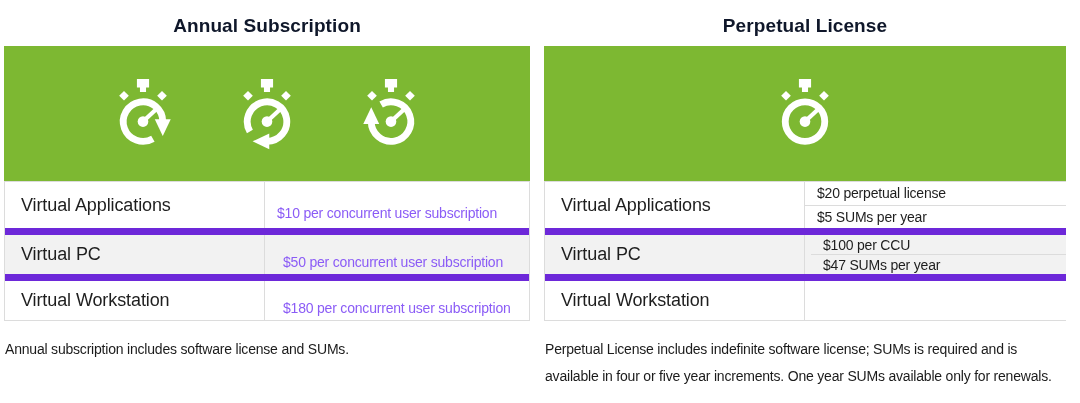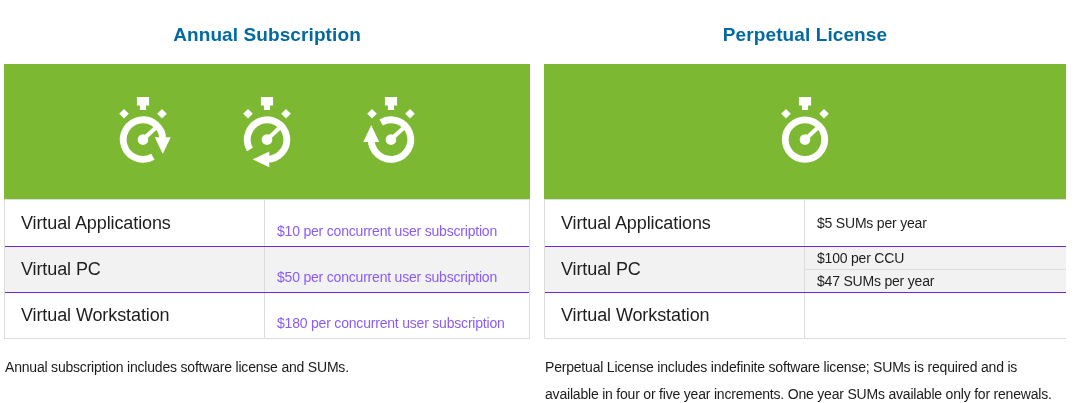--- a/index.html
+++ b/index.html
@@ -9,38 +9,38 @@
     color:#1d1d1d;
     -webkit-font-smoothing:antialiased;
   }
   .page{position:relative;width:1080px;height:403px;background:#fff;}
 
   .pricing-col{position:absolute;top:0;}
   .col-annual{left:4px;width:526px;}
   .col-perpetual{left:544px;width:522px;}
 
   .tbl-title{
-    height:40px;margin:12px;display:flex;align-items:center;justify-content:center;
-    font-size:19px;font-weight:600;letter-spacing:.1px;color:#0369a1;
+    height:40px;margin:3px;display:flex;align-items:center;justify-content:center;
+    font-size:19px;font-weight:600;letter-spacing:.1px;color:#0f172a;
     padding-bottom:7px;box-sizing:border-box;padding-top:12px;
   }
 
   .green-header{
     height:135px;background:#7DB832;
     display:flex;align-items:center;justify-content:center;gap:48px;
   }
   .icon{display:inline-flex;}
   .icon svg{width:76px;height:76px;display:block;}
 
   .table{
     border:1px solid #dcdcdc;box-sizing:border-box;background:#fff;
   }
   .col-perpetual .table{border-right:none;}
   .row{display:flex;height:46px;box-sizing:border-box;}
-  .row + .row{border-top:1px solid #6d28d9;}
+  .row + .row{border-top:7px solid #6d28d9;gap:6px;}
   .row.alt{background:#f2f2f2;}
   .cell-label{
     width:260px;box-sizing:border-box;flex:none;
     border-right:1px solid #dcdcdc;
     display:flex;align-items:center;
     padding:0 12px 0 16px;
     font-size:18px;letter-spacing:-.1px;color:#1e1e1e;
   }
   .cell-value{
     flex:1;display:flex;align-items:center;
@@ -149,20 +149,21 @@
           <path d="M50 60 L67 44" stroke="#ffffff" stroke-width="5.5" stroke-linecap="round" fill="none"></path>
           <circle cx="50" cy="60" r="26" fill="none" stroke="#ffffff" stroke-width="9"></circle>
         </svg>
       </span>
     </div>
 
     <div class="table">
       <div class="row">
         <div class="cell-label">Virtual Applications</div>
         <div class="cell-values">
+          <div class="subvalue">$20 perpetual license</div>
           <div class="subvalue">$5 SUMs per year</div>
         </div>
       </div>
       <div class="row alt">
         <div class="cell-label">Virtual PC</div>
         <div class="cell-values">
           <div class="subvalue">$100 per CCU</div>
           <div class="subvalue">$47 SUMs per year</div>
         </div>
       </div>

